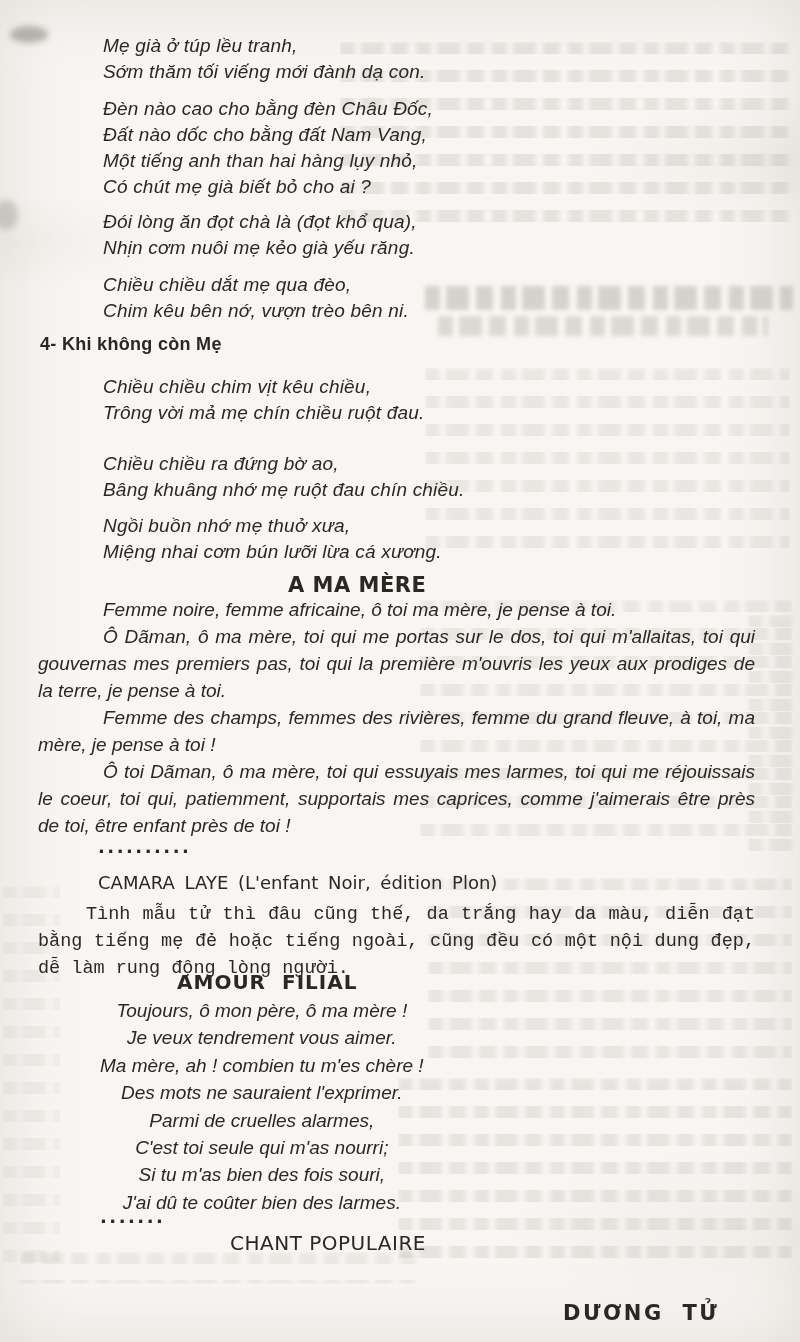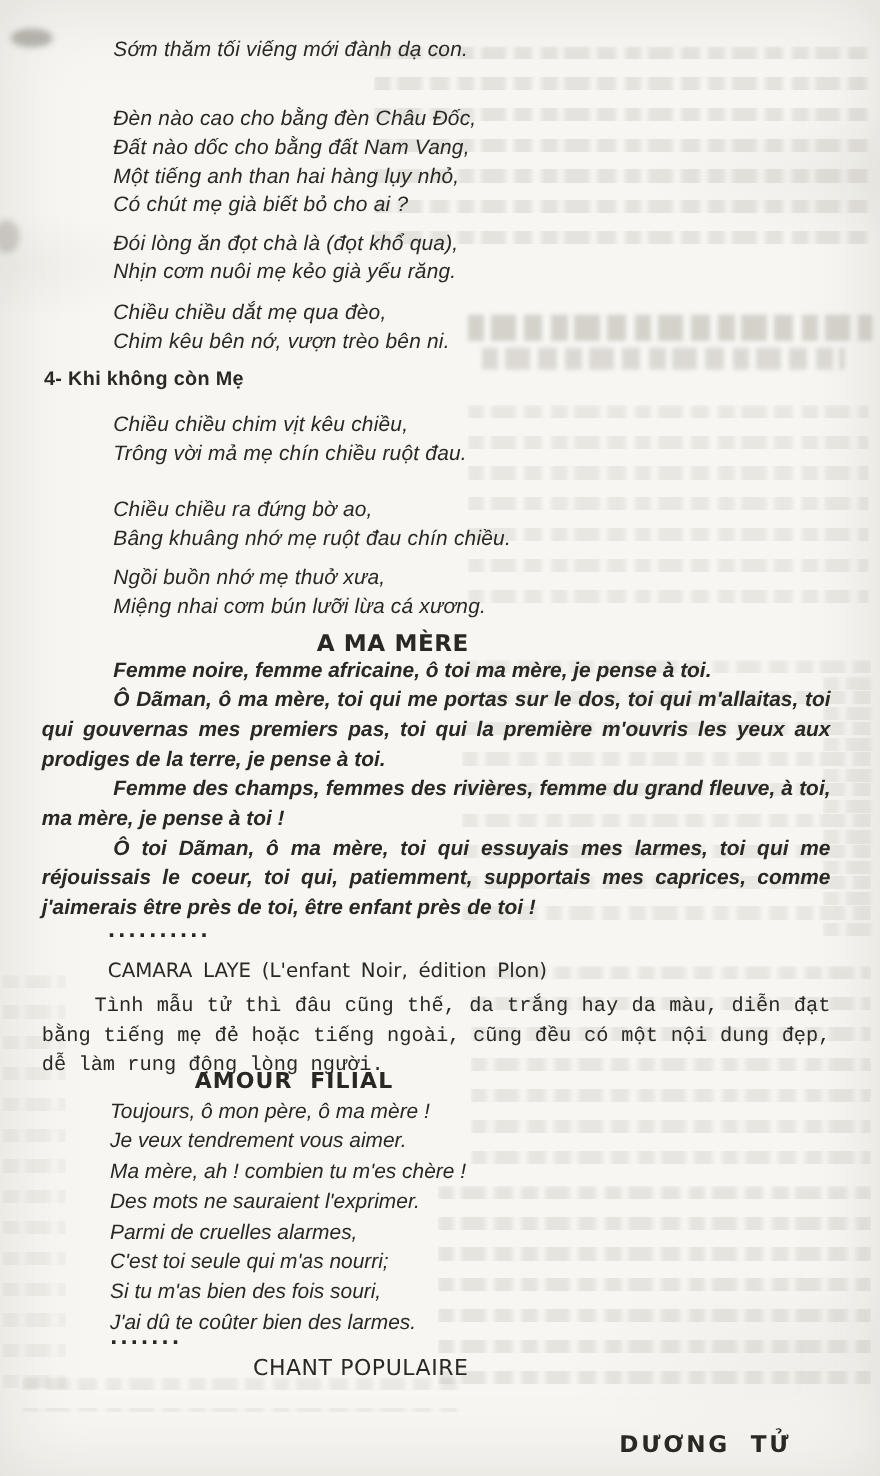--- a/index.html
+++ b/index.html
@@ -19,27 +19,27 @@
     background:
       radial-gradient(ellipse 260px 90px at 96% 12%, rgba(190,185,175,.14), transparent 70%),
       radial-gradient(ellipse 300px 120px at 90% 92%, rgba(190,185,175,.12), transparent 70%),
       radial-gradient(ellipse 200px 70px at 2% 18%, rgba(190,185,175,.12), transparent 70%);
   }
   .abs{position:absolute;}
   .verse{font:italic 19px/26px "Liberation Sans",sans-serif;letter-spacing:.2px;white-space:nowrap;}
   .heading4{font:bold 18px/22px "Liberation Sans",sans-serif;letter-spacing:.3px;text-align:center;}
   .big-title{font:bold 21px/24px "DejaVu Sans",sans-serif;letter-spacing:.5px;white-space:nowrap;margin-left:40px;}
   .french{font:italic 19px/27px "Liberation Sans",sans-serif;text-align:justify;width:717px;}
-  .french p{margin:0;text-indent:65px;font-weight:bold;}
+  .french p{margin:0;text-indent:65px;}
   .ellipsis{font:bold 18px/18px "DejaVu Sans",sans-serif;letter-spacing:2.5px;}
   .attr{font:18px/22px "DejaVu Sans",sans-serif;word-spacing:4px;white-space:nowrap;}
   .commentary{font:18.5px/27px "Liberation Sans",sans-serif;text-align:justify;width:717px;}
   .commentary p{margin:0;text-indent:48px;font-family:Liberation Mono, monospace;}
   .poem-title{font:bold 20px/24px "DejaVu Sans",sans-serif;letter-spacing:1px;word-spacing:8px;white-space:nowrap;}
-  .poem{font:italic 19px/27.4px "Liberation Sans",sans-serif;white-space:nowrap;}
+  .poem{font:italic 19px/27.4px "Liberation Sans",sans-serif;white-space:nowrap;text-align:center;}
   .attr-center{font:20px/24px "DejaVu Sans",sans-serif;letter-spacing:.5px;white-space:nowrap;text-align:center;}
   .author{font:bold 21px/26px "DejaVu Sans",sans-serif;letter-spacing:2.5px;word-spacing:9px;white-space:nowrap;}
   
   .bleed,.bleed-line{
     position:absolute;pointer-events:none;filter:blur(2px);
     background:repeating-linear-gradient(90deg,
       var(--bleed) 0 15px, transparent 15px 21px,
       var(--bleed) 21px 44px, transparent 44px 51px,
       var(--bleed) 51px 68px, transparent 68px 76px);
   }
@@ -61,20 +61,21 @@
 <div class="bleed" style="left:420px;top:600px;width:372px;height:250px;opacity:.15"></div>
 <div class="bleed" style="left:428px;top:878px;width:364px;height:195px;opacity:.17"></div>
 <div class="bleed" style="left:398px;top:1078px;width:394px;height:185px;opacity:.19"></div>
 <div class="bleed" style="left:20px;top:1252px;width:400px;height:32px;opacity:.14"></div>
 <div class="bleed" style="left:2px;top:886px;width:58px;height:380px;opacity:.10"></div>
 <div class="bleed" style="left:748px;top:615px;width:48px;height:250px;opacity:.14"></div>
 <div class="smudge" style="left:10px;top:26px;width:38px;height:17px;opacity:.5"></div>
 <div class="smudge" style="left:-6px;top:200px;width:24px;height:30px;opacity:.3"></div>
 
 <div class="abs verse" style="left:103px;top:33px">
+    <div>Mẹ già ở túp lều tranh,</div>
     <div>Sớm thăm tối viếng mới đành dạ con.</div>
   </div>
 <div class="abs verse" style="left:103px;top:96px">
     <div>Đèn nào cao cho bằng đèn Châu Đốc,</div>
     <div>Đất nào dốc cho bằng đất Nam Vang,</div>
     <div>Một tiếng anh than hai hàng lụy nhỏ,</div>
     <div>Có chút mẹ già biết bỏ cho ai ?</div>
   </div>
 <div class="abs verse" style="left:103px;top:209px">
     <div>Đói lòng ăn đọt chà là (đọt khổ qua),</div>

